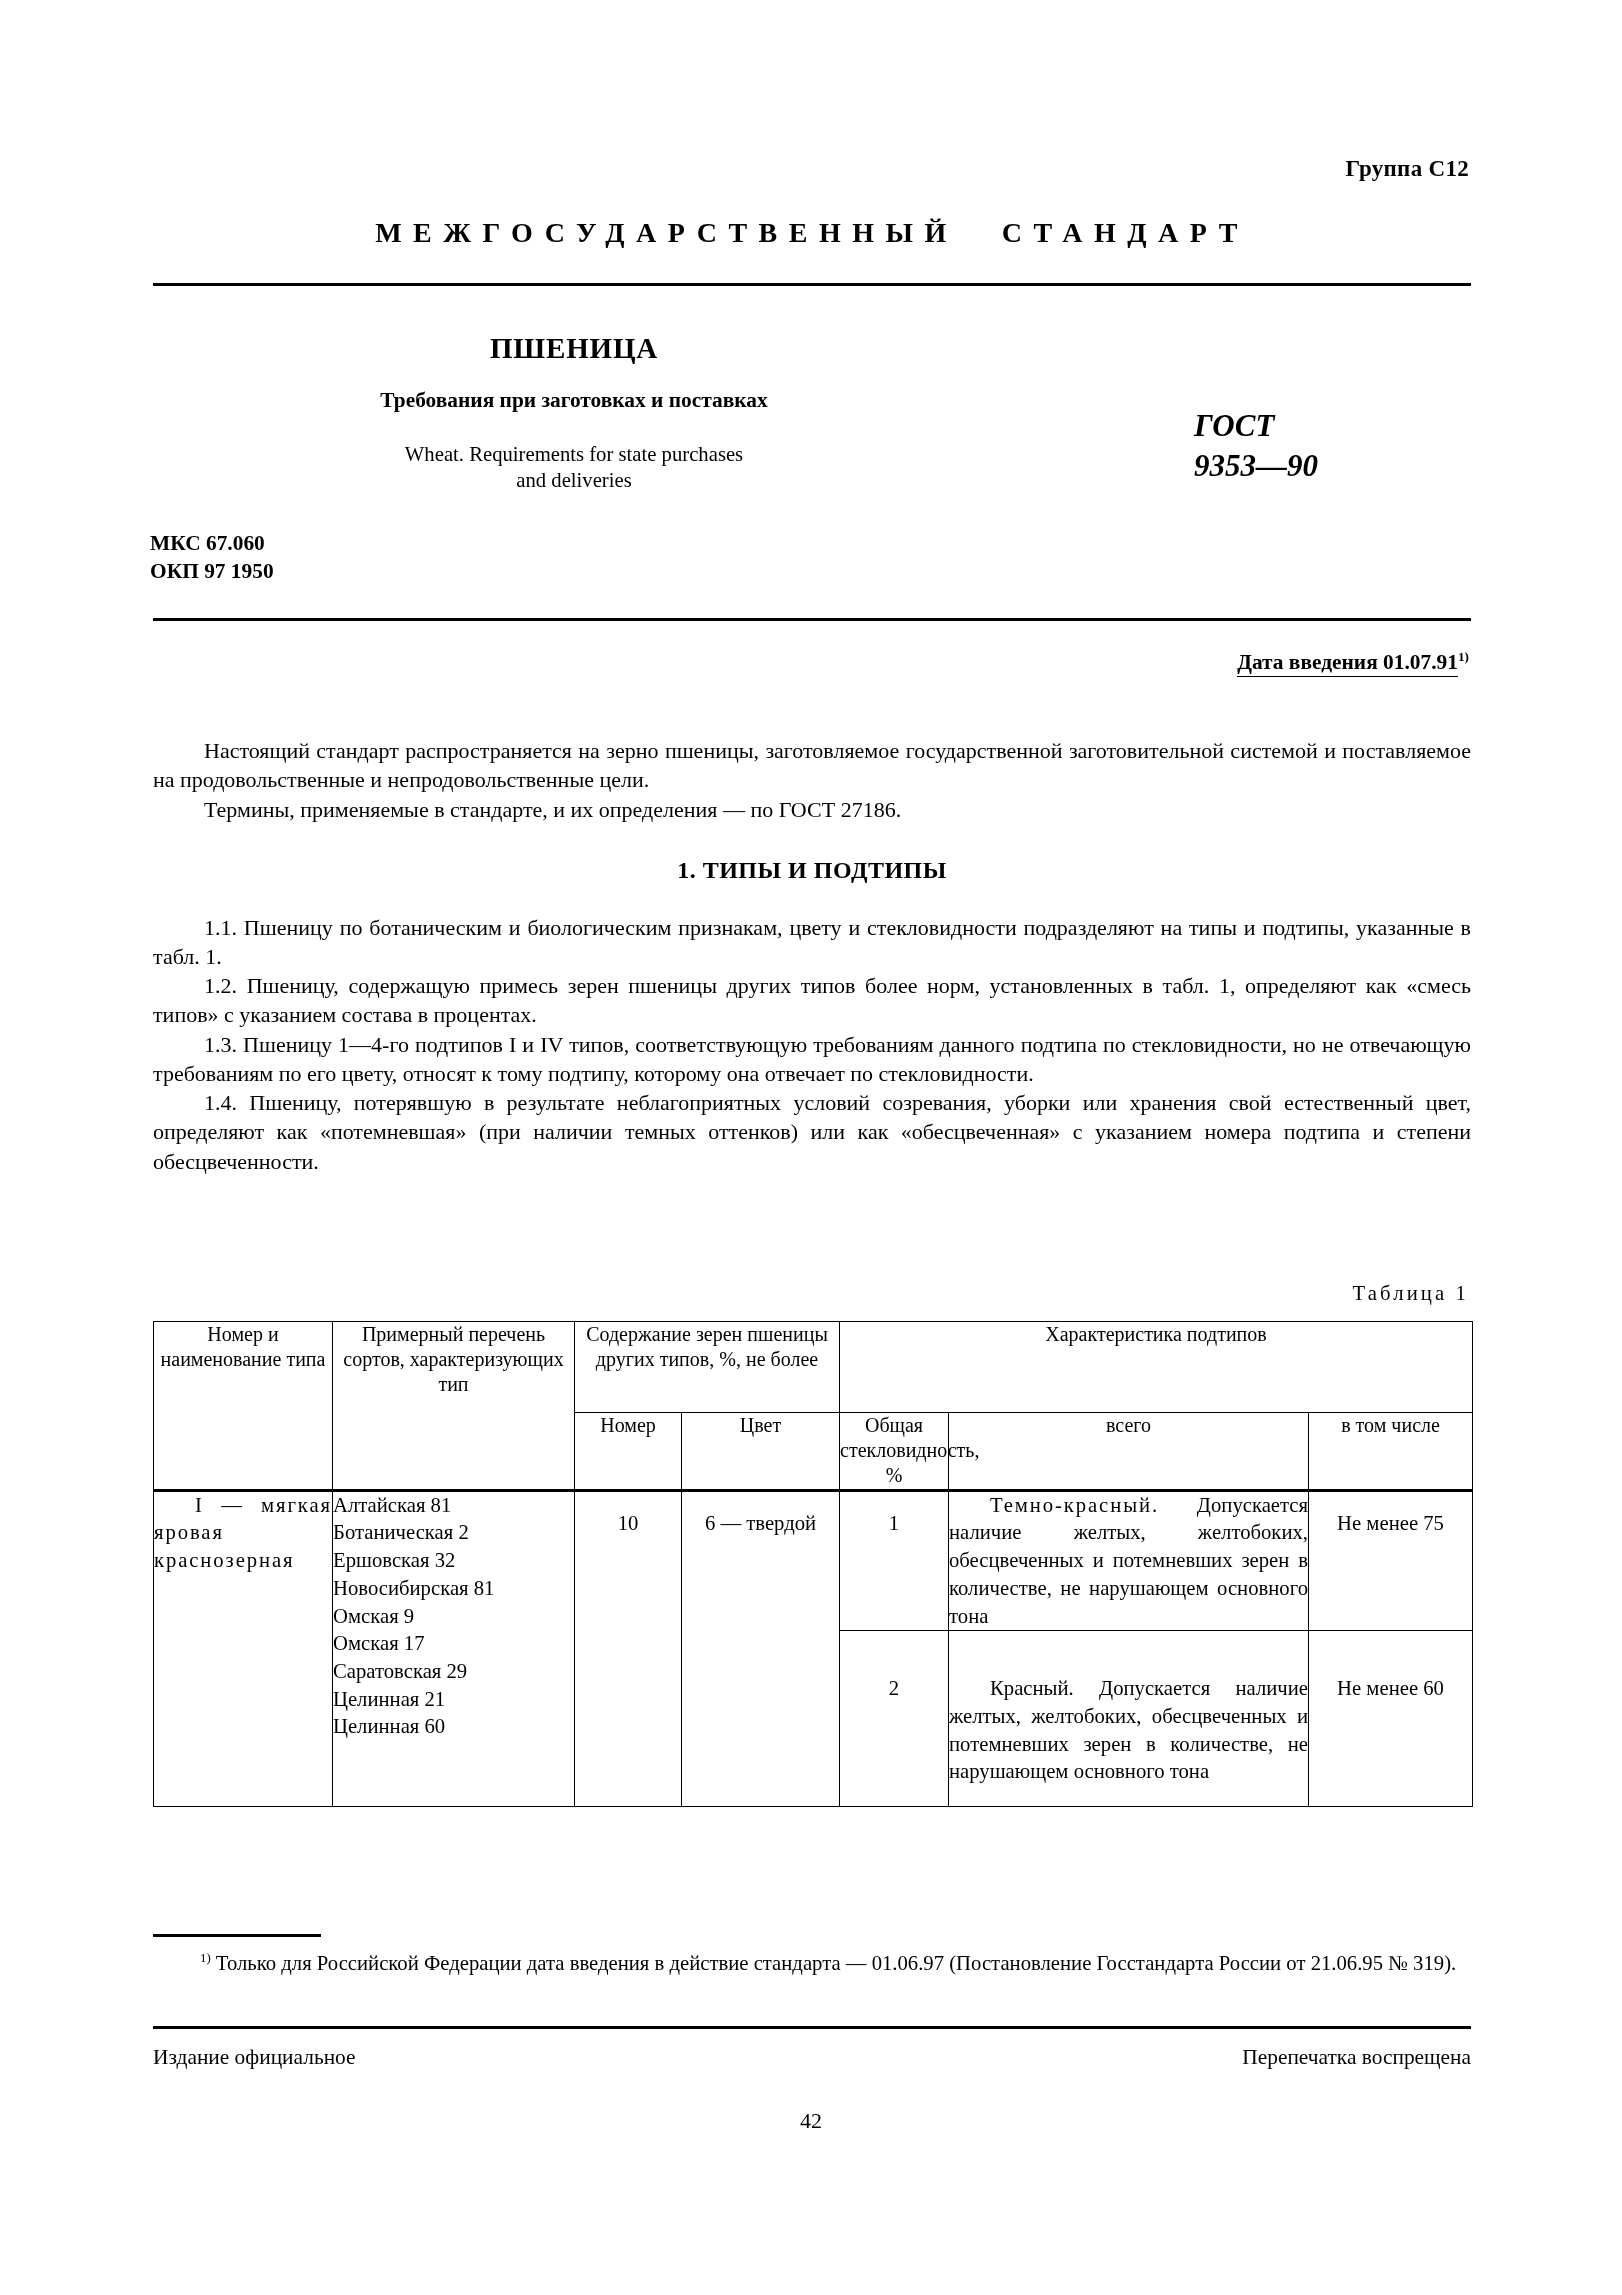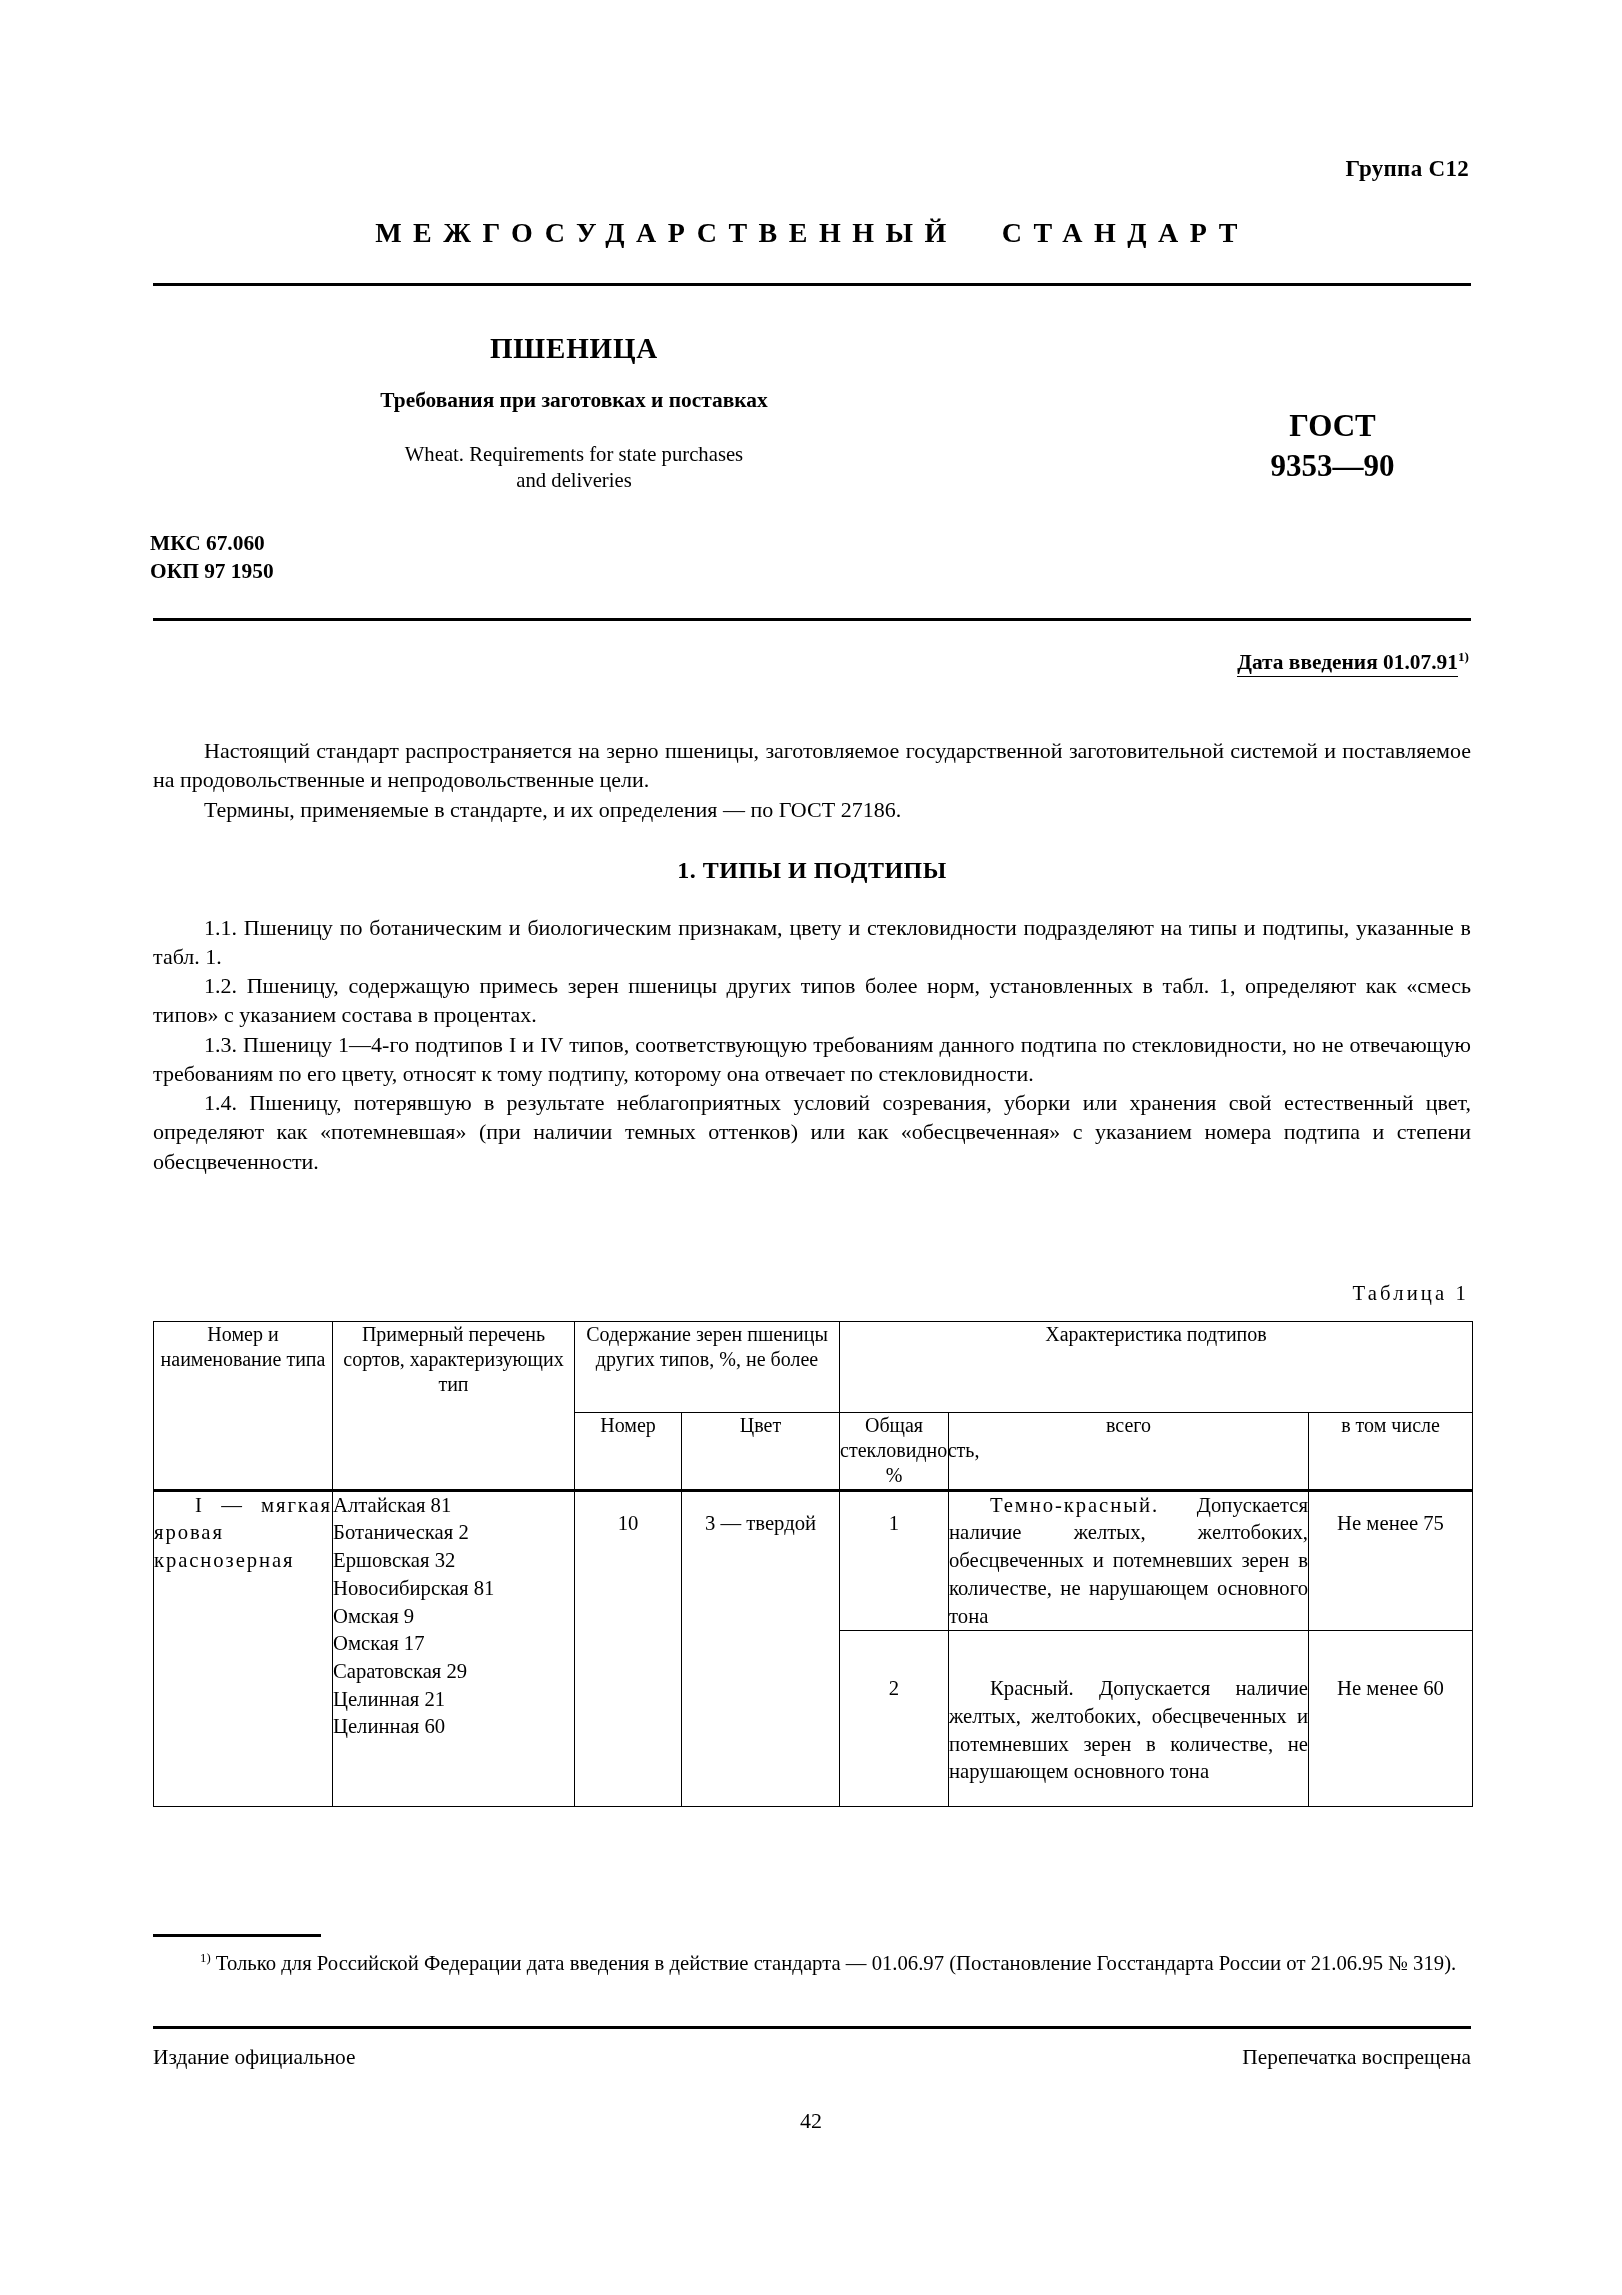--- a/index.html
+++ b/index.html
@@ -72,24 +72,25 @@
     font-size: 20.7px;
     line-height: 1.28;
     margin: 0;
   }
 
   .gost-num {
     position: absolute;
     left: 1194px;
     top: 406px;
     width: 277px;
-    text-align: center;
+    text-align: left;
     font-size: 31px;
     font-weight: bold;
     line-height: 1.28;
+    font-style: italic;
   }
 
   .codes {
     position: absolute;
     left: 150px;
     top: 529px;
     font-size: 21.4px;
     line-height: 1.33;
     font-weight: bold;
   }
@@ -310,21 +311,21 @@
             <div>Ботаническая 2</div>
             <div>Ершовская 32</div>
             <div>Новосибирская 81</div>
             <div>Омская 9</div>
             <div>Омская 17</div>
             <div>Саратовская 29</div>
             <div>Целинная 21</div>
             <div>Целинная 60</div>
           </td>
           <td class="cell nowrap-c" style="border-top:3.8px solid #000" rowspan="2">10</td>
-          <td class="cell nowrap-c" style="border-top:3.8px solid #000" rowspan="2">3 — твердой</td>
+          <td class="cell nowrap-c" style="border-top:3.8px solid #000" rowspan="2">6 — твердой</td>
           <td class="cell nowrap-c" style="border-top:3.8px solid #000">1</td>
           <td class="cell cell-indent" style="border-top:3.8px solid #000"><span class="spaced-caps">Темно-красный.</span><span> Допускается наличие желтых, желтобоких, обесцвеченных и потемневших зерен в количестве, не нарушающем основного тона</span></td>
           <td class="cell nowrap-c" style="border-top:3.8px solid #000">Не менее 75</td>
         </tr>
         <tr>
           <td class="cell nowrap-c" style="border-top:none;padding-top:44px">2</td>
           <td class="cell cell-indent" style="border-top:none;padding-top:44px;padding-bottom:20px"><span>Красный.</span><span> Допускается наличие желтых, желтобоких, обесцвеченных и потемневших зерен в количестве, не нарушающем основного тона</span></td>
           <td class="cell nowrap-c" style="border-top:none;padding-top:44px">Не менее 60</td>
         </tr>
       </tbody>

